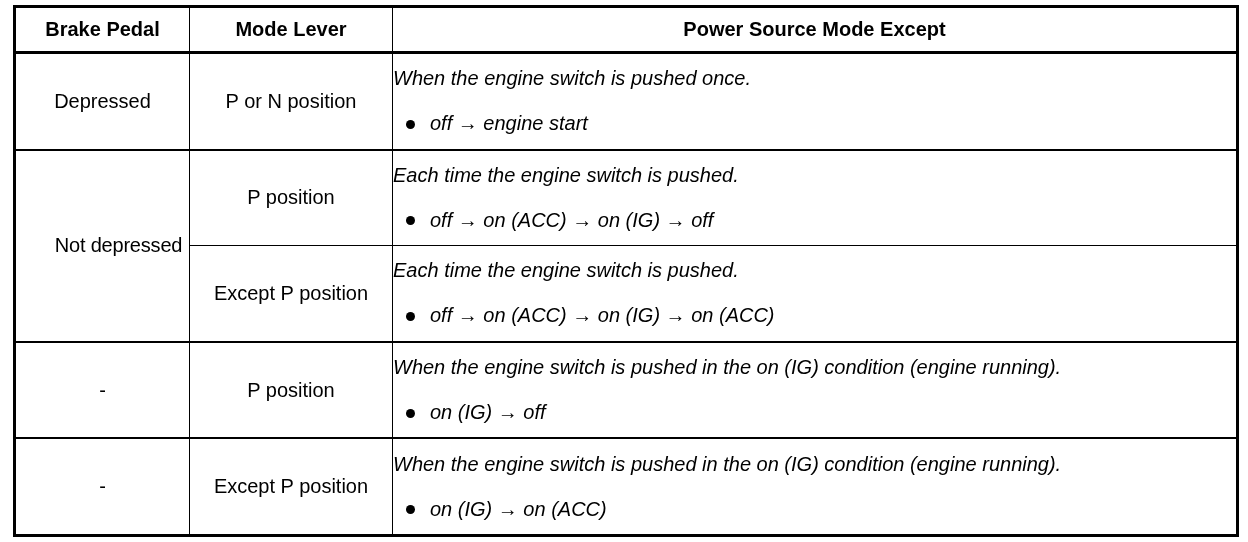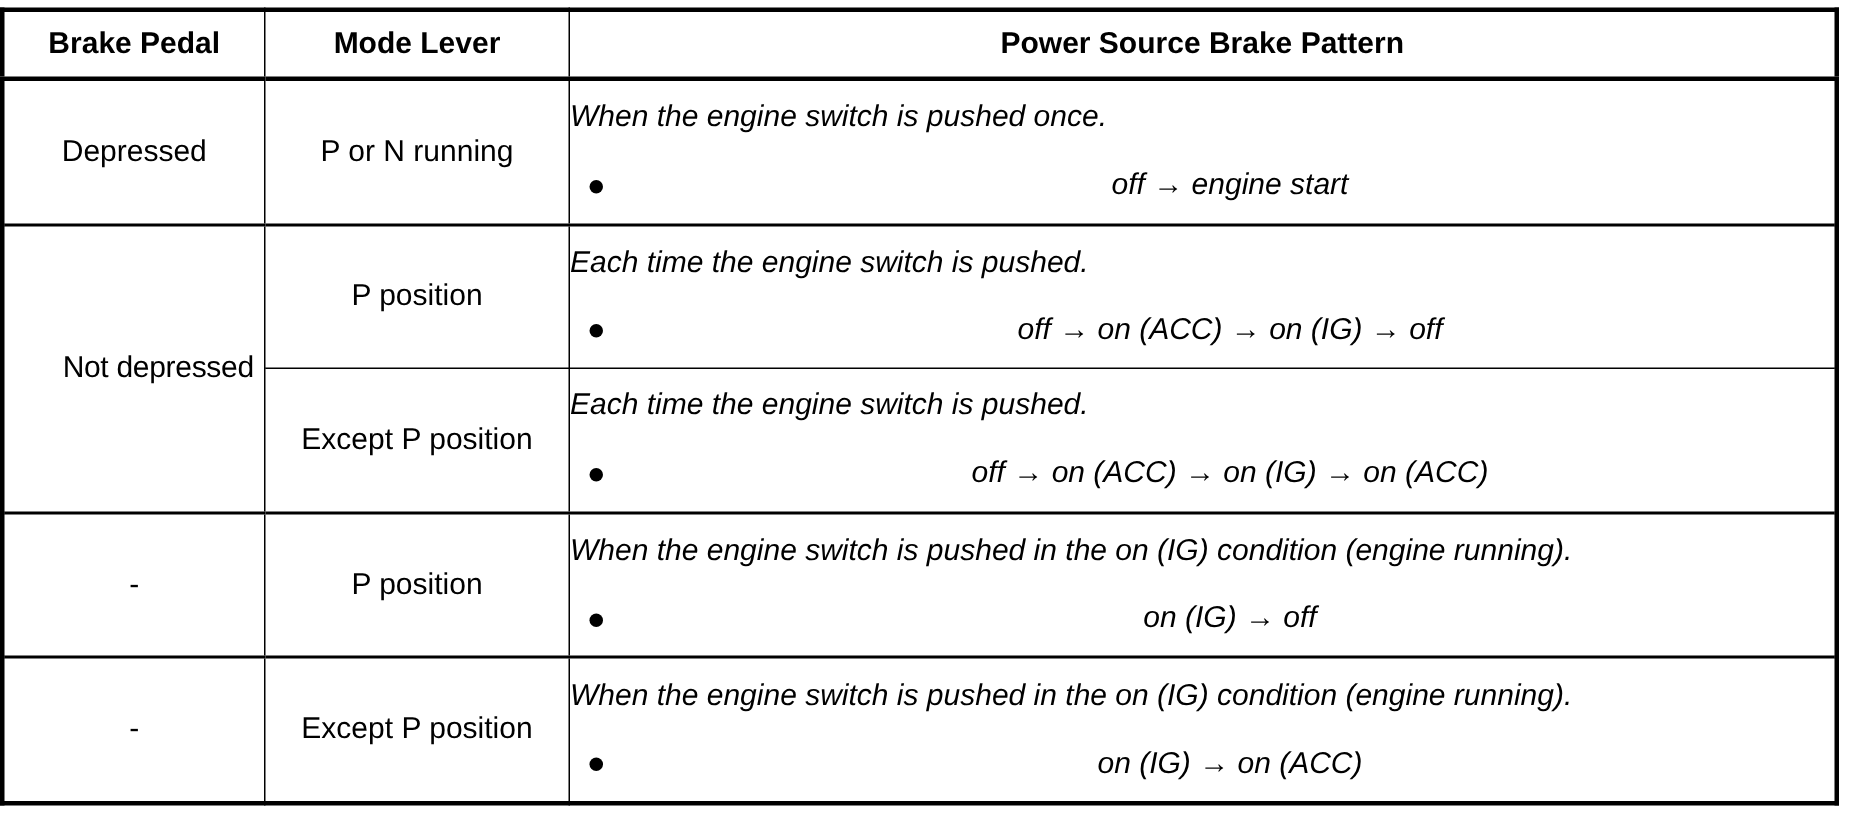--- a/index.html
+++ b/index.html
@@ -10,21 +10,21 @@
   body {
     width: 1248px;
     height: 542px;
     font-family: "Liberation Sans", sans-serif;
     color: #000000;
     overflow: hidden;
   }
 
   #table-wrap {
     position: absolute;
-    left: 0;
+    left: 13px;
     top: 5px;
     width: 1229px;
     height: 532px;
   }
 
   table.mode-table {
     border-collapse: collapse;
     table-layout: fixed;
     width: 1223px;
     height: 532px;
@@ -89,21 +89,20 @@
   }
 
   .mode-bullet-line {
     display: block;
     font-size: 20px;
     white-space: nowrap;
     margin-top: 22px;
     margin-bottom: 9px;
     padding-left: 37px;
     position: relative;
-    text-align: center;
   }
 
   .mode-bullet-line .bullet-dot {
     position: absolute;
     left: 13px;
     top: 50%;
     width: 9px;
     height: 9px;
     margin-top: -4px;
     background: #000;
@@ -124,31 +123,31 @@
   <table class="mode-table">
     <colgroup>
       <col class="c-brake">
       <col class="c-shift">
       <col class="c-mode">
     </colgroup>
     <thead>
       <tr class="header-row">
         <th>Brake Pedal</th>
         <th>Mode Lever</th>
-        <th>Power Source Brake Pattern</th>
+        <th>Power Source Mode Except</th>
       </tr>
     </thead>
     <tbody>
 
       <tr>
         <td class="brake-cell" rowspan="1">
           <span class="cell-text">Depressed</span>
         </td>
         <td class="shift-cell">
-          <span class="cell-text">P or N running</span>
+          <span class="cell-text">P or N position</span>
         </td>
         <td class="mode-cell">
           <span class="mode-lead">When the engine switch is pushed once.</span>
           <span class="mode-bullet-line">
             <span class="bullet-dot"></span>
             <span>off → engine start</span>
           </span>
         </td>
       </tr>
 

